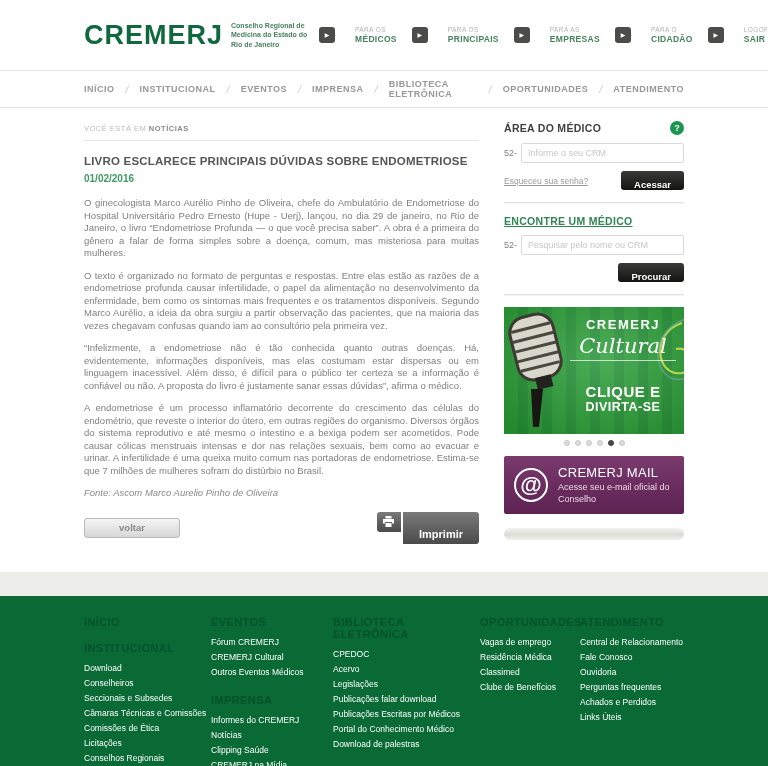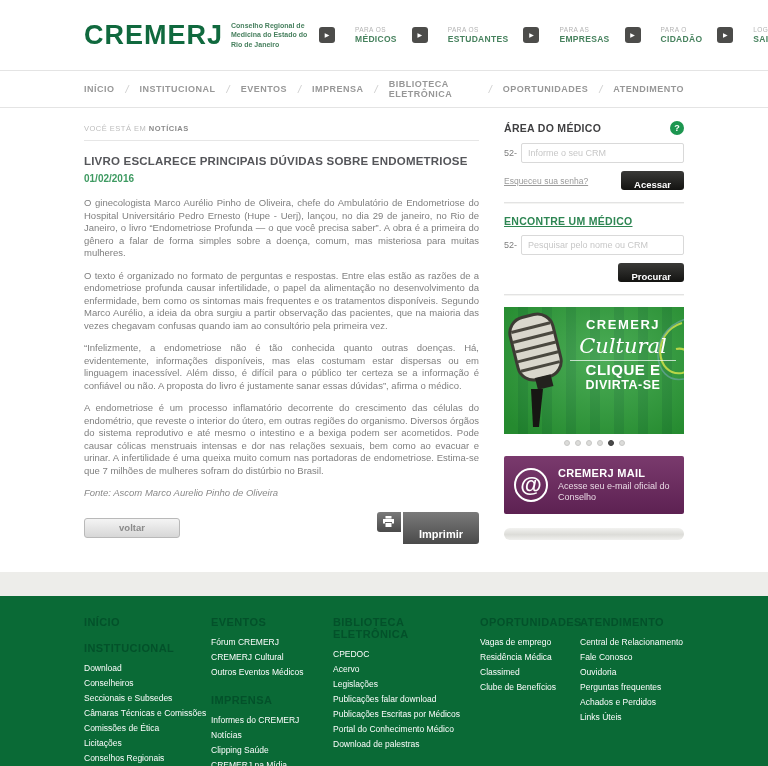--- a/index.html
+++ b/index.html
@@ -68,33 +68,33 @@
 
   .banner-cultural { position:relative; width:180px; height:127px; overflow:hidden; cursor:pointer;
      background:repeating-linear-gradient(90deg,#2fa03c 0 14px,#28923a 14px 24px); }
   .banner-cultural::after { content:""; position:absolute; inset:0;
      background:radial-gradient(ellipse at 55% 40%, rgba(255,255,255,.14), rgba(0,60,0,.22) 90%); }
   .bc-mic { position:absolute; left:-6px; top:2px; z-index:2; }
   .bc-text { position:absolute; left:66px; top:10px; z-index:3; text-align:center; width:106px; color:#fff; }
   .bc-brand { font-size:13px; font-weight:bold; letter-spacing:1.5px; }
   .bc-script { font-family:"DejaVu Serif",serif; font-style:italic; font-size:21px; margin-top:2px;
                border-bottom:1px solid rgba(255,255,255,.7); padding-bottom:2px; }
-  .bc-line1 { font-size:15px; font-weight:bold; margin-top:0; letter-spacing:.5px; }
+  .bc-line1 { font-size:15px; font-weight:bold; margin-top:22px; letter-spacing:.5px; }
   .bc-line2 { font-size:12.5px; font-weight:bold; letter-spacing:.5px; }
   .bc-swirl { position:absolute; right:-8px; top:8px; z-index:1; }
 
   .dots { display:flex; justify-content:center; gap:5px; padding:6px 0 10px; }
   .dot { width:6px; height:6px; border-radius:50%; background:#dcdcda; border:1px solid #c8c8c6; cursor:pointer; }
   .dot.active { background:#4a4a4a; border-color:#3a3a3a; }
 
   .banner-mail { width:180px; height:58px; background:linear-gradient(#7a3a6d,#5d2152); border-radius:2px;
                  display:flex; align-items:center; padding:0 10px; gap:10px; cursor:pointer; }
   .mail-at { width:34px; height:34px; border:2px solid #fff; border-radius:50%; color:#fff; flex:0 0 auto;
              font-size:22px; font-weight:bold; display:flex; align-items:center; justify-content:center; }
-  .mail-title { font-size:11px; font-weight:bold; color:#fff; letter-spacing:.3px; }
+  .mail-title { font-size:13px; font-weight:normal; color:#fff; letter-spacing:.3px; }
   .mail-text { font-size:9px; color:#e8d9e4; line-height:1.25; margin-top:2px; }
 
   .placeholder-bar { margin-top:14px; height:12px; border-radius:6px;
       background:linear-gradient(#f2f2f0,#dcdcd8 55%,#f0f0ee); }
 
   
   .gray-band { height:24px; background:#ededea; }
   .footer { background:#0a6a36; padding:20px 0 26px; }
   .f-cols { display:flex; }
   .f-col1 { width:127px; } .f-col2 { width:122px; } .f-col3 { width:147px; } .f-col4 { width:100px; } .f-col5 { width:104px; }
@@ -119,21 +119,21 @@
           <span class="ql-text">
             <span class="ql-small">PARA OS</span>
             <span class="ql-label">MÉDICOS</span>
           </span>
         </div>
 
         <div class="quick-link">
           <span class="ql-icon">▶</span>
           <span class="ql-text">
             <span class="ql-small">PARA OS</span>
-            <span class="ql-label">ESTUDANTES</span>
+            <span class="ql-label">PRINCIPAIS</span>
           </span>
         </div>
 
         <div class="quick-link">
           <span class="ql-icon">▶</span>
           <span class="ql-text">
             <span class="ql-small">PARA AS</span>
             <span class="ql-label">EMPRESAS</span>
           </span>
         </div>

